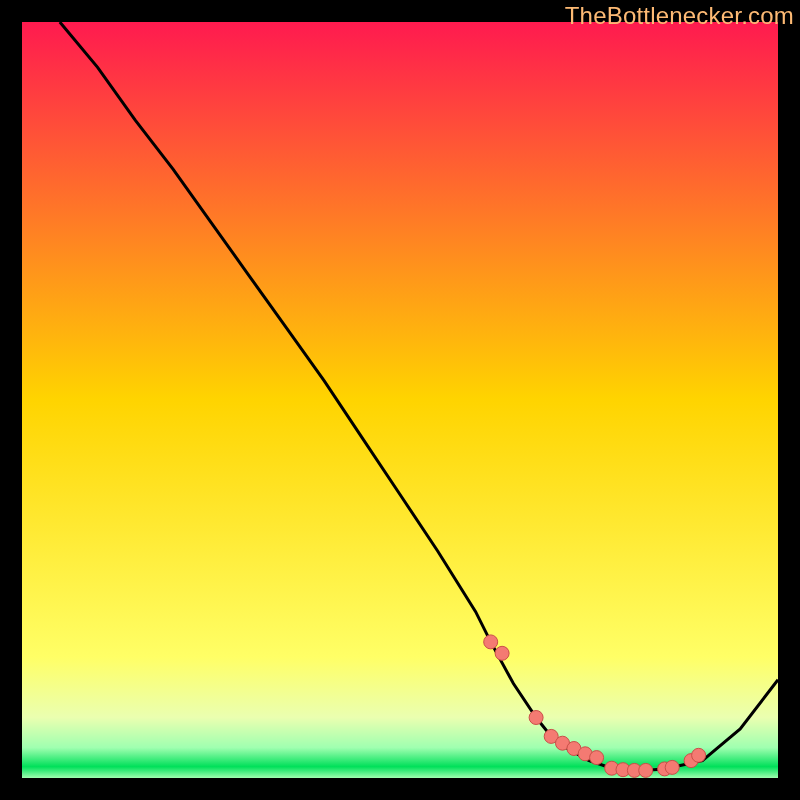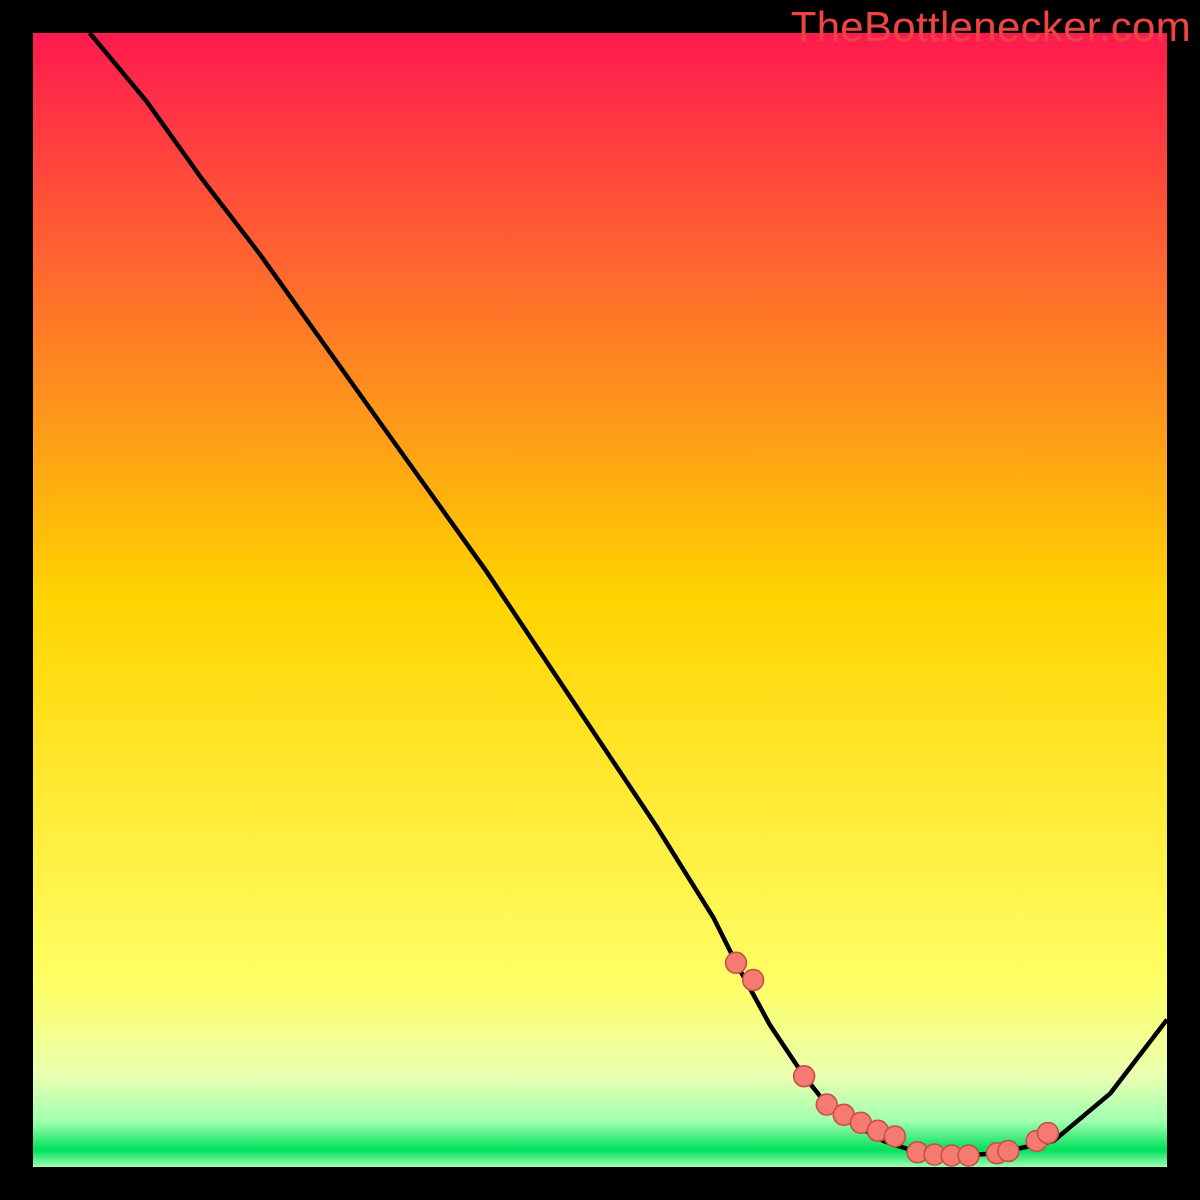--- a/index.html
+++ b/index.html
@@ -23,22 +23,22 @@
     position: absolute;
     left: 0;
     top: 0;
     width: 756px;
     height: 756px;
   }
   .watermark {
     position: absolute;
     top: 2px;
     right: 6px;
-    color: #ef4444;
-    font-size: 28px;
+    color: #fdba74;
+    font-size: 24px;
     letter-spacing: 0.2px;
   }
   svg { display: block; }
 </style>
 </head>
 <body>
 
 <div class="frame">
   <svg class="plot" viewBox="0 0 756 756" preserveAspectRatio="none">
     <defs>

